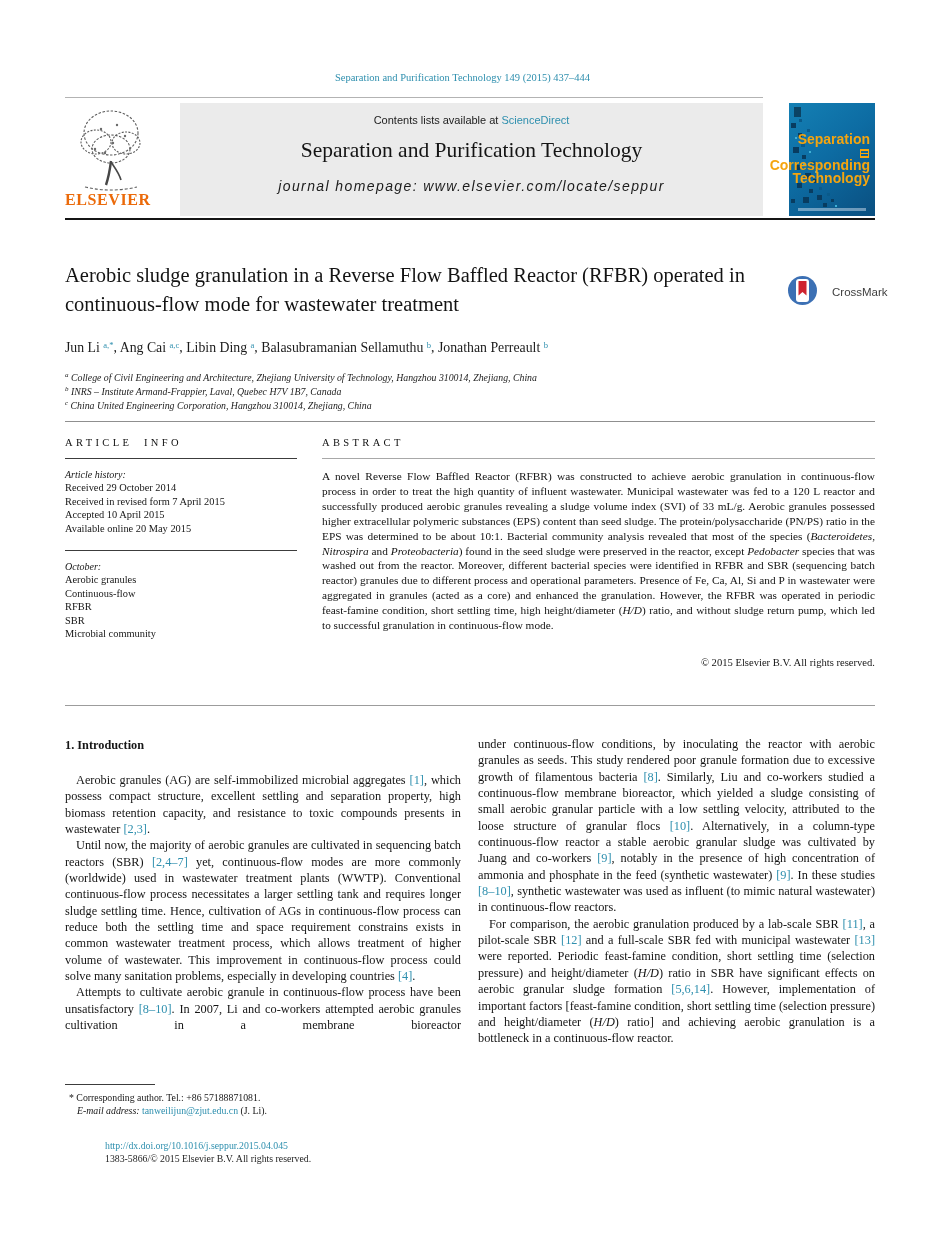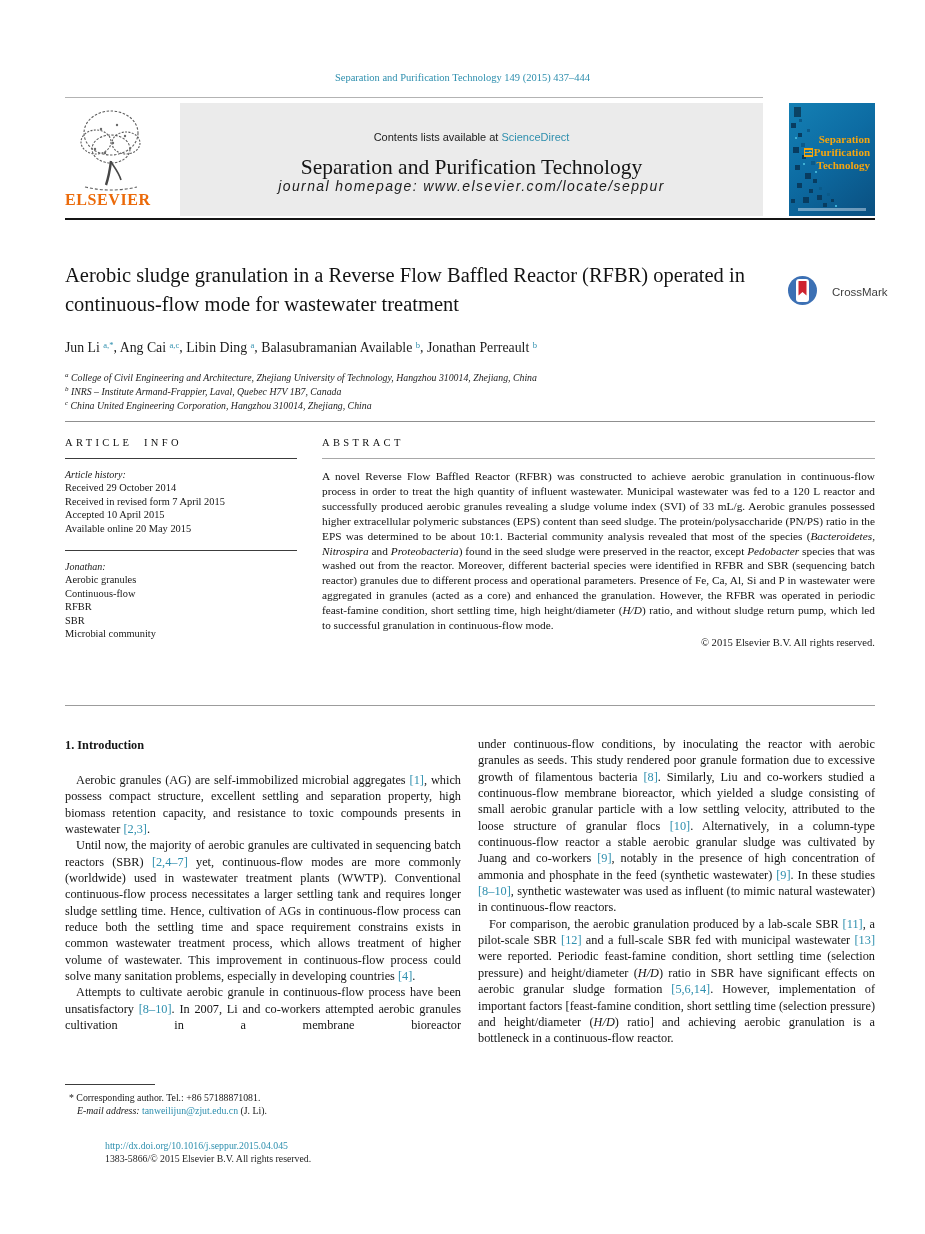--- a/index.html
+++ b/index.html
@@ -17,32 +17,32 @@
   .toprule{position:absolute;top:97px;left:65px;width:698px;height:1px;background:#b3b3b3;}
 
   
   .banner{position:absolute;top:103px;left:65px;width:810px;height:113px;}
   .elsevier{position:absolute;left:0;top:0;width:112px;height:113px;text-align:left;}
   .elsevier svg{display:block;margin:0 0 0 2px;}
   .elsevier-word{font-family:"Liberation Serif",serif;font-weight:bold;font-size:16px;
                  letter-spacing:.6px;color:var(--elsevier_orange);margin-top:-2px;}
   .banner-box{position:absolute;left:115px;top:0;width:583px;height:113px;background:var(--banner_bg);
               text-align:center;}
-  .contents-line{margin-top:28px;font-family:"Liberation Sans",sans-serif;font-size:11px;color:#222;}
+  .contents-line{margin-top:11px;font-family:"Liberation Sans",sans-serif;font-size:11px;color:#222;}
   .contents-line .sd{color:var(--link);}
   .journal-title{margin-top:12px;font-size:21.5px;color:#141414;}
   .homepage{position:absolute;bottom:22px;left:0;width:100%;
             font-family:"Liberation Sans",sans-serif;font-size:14px;letter-spacing:1.4px;color:#1c1c1c;font-style:italic;}
   
   .cover{position:absolute;right:0;top:0;width:86px;height:113px;cursor:pointer;
          background:linear-gradient(140deg,#1480b4 0%,var(--cover_bg) 45%,#0a4f80 100%);}
   .cover svg{position:absolute;left:0;top:0;}
   .cover-mark{position:absolute;top:4px;left:5px;width:7px;height:10px;background:#0a3a57;opacity:.85;}
   .cover-text{position:absolute;top:30px;right:5px;text-align:right;color:var(--cover_text);
-              font-family:Liberation Serif, serif;font-weight:bold;font-size:11px;line-height:13px;}
+              font-family:Liberation Sans, sans-serif;font-weight:bold;font-size:14px;line-height:13px;}
   .cover-text .amp{display:inline-block;width:7px;height:7px;margin-right:1px;
       background:repeating-linear-gradient(180deg,var(--cover_text) 0 1.5px,transparent 1.5px 3px);
       border:1px solid var(--cover_text);vertical-align:-1px;}
   .cover-footer{position:absolute;bottom:5px;left:9px;right:9px;height:3px;background:rgba(230,240,250,.45);}
 
   .thickrule{position:absolute;top:218px;left:65px;width:810px;height:2px;background:#151515;}
 
   
   .title{position:absolute;top:261px;left:65px;width:705px;font-size:20.5px;line-height:29px;color:#131313;}
   .crossmark{position:absolute;top:274px;left:787px;width:100px;height:36px;display:flex;align-items:center;cursor:pointer;}
@@ -57,21 +57,21 @@
   .info-abs{position:absolute;top:437px;left:65px;width:810px;}
   .info-col{position:absolute;left:0;top:0;width:232px;}
   .abs-col{position:absolute;left:257px;top:0;width:553px;}
   .block-head{font-size:10.5px;letter-spacing:.32em;word-spacing:.55em;color:#111;}
   .info-rule{height:1px;background:#3c3c3c;margin:10px 0 9px;}
   .abs-rule{height:1px;background:#a8a8a8;margin:10px 0 10px;}
   .info-col .label{font-style:italic;font-size:10px;line-height:13.4px;}
   .info-col .line{font-size:10.4px;line-height:13.4px;}
   .kw-rule{height:1px;background:#3c3c3c;margin:15px 0 9px;}
   .abs-body{font-size:11.3px;line-height:14.9px;text-align:justify;color:#121212;}
-  .abs-copy{margin-top:4px;text-align:right;font-size:10.6px;}
+  .abs-copy{margin-top:24px;text-align:right;font-size:10.6px;}
 
   .rule-b{position:absolute;top:705px;left:65px;width:810px;height:1px;background:#9c9c9c;}
 
   
   .bodycols{position:absolute;top:736px;left:65px;width:810px;height:450px;}
   .colL{position:absolute;left:0;top:0;width:396px;}
   .colR{position:absolute;left:413px;top:0;width:397px;}
   .sec-head{font-size:12.3px;font-weight:bold;margin:2px 0 19px;}
   .bodycols p{font-size:12.3px;line-height:16.35px;text-align:justify;margin:0;color:#141414;}
   .indent{text-indent:11px;}
@@ -162,21 +162,21 @@
           <rect x="6" y="34" width="2" height="2"></rect>
             <rect x="26" y="68" width="2" height="2"></rect>
           <rect x="14" y="60" width="2" height="2"></rect>
             <rect x="46" y="102" width="2" height="2"></rect>
           <rect x="20" y="48" width="2" height="2"></rect>
         </g>
       </svg>
       <div class="cover-mark"></div>
       <div class="cover-text">
         <div>Separation</div>
-        <div><span class="amp"></span><span>Purification</span></div>
+        <div><span class="amp"></span><span>Corresponding</span></div>
         <div>Technology</div>
       </div>
       <div class="cover-footer"></div>
     </div>
   </div>
 
   <div class="thickrule"></div>
 
   <div class="title">Aerobic sludge granulation in a Reverse Flow Baffled Reactor (RFBR) operated in continuous-flow mode for wastewater treatment</div>
 
@@ -184,41 +184,41 @@
     <span>
       <svg width="31" height="31" viewBox="0 0 31 31">
         <circle cx="15.5" cy="15.5" r="14.5" fill="var(--crossmark_blue)"></circle>
         <rect x="9" y="4" width="13" height="23" rx="3" fill="#fff"></rect>
         <path d="M11.5 6 h8 v14.5 l-4 -3.6 l-4 3.6 z" fill="var(--crossmark_red)"></path>
       </svg>
     </span>
     <span class="crossmark-label">CrossMark</span>
   </div>
 
-  <div class="authors"><span>Jun Li </span><span class="seg-supl">a,*</span><span>, Ang Cai </span><span class="seg-supl">a,c</span><span>, Libin Ding </span><span class="seg-supl">a</span><span>, Balasubramanian Available </span><span class="seg-supl">b</span><span>, Jonathan Perreault </span><span class="seg-supl">b</span></div>
+  <div class="authors"><span>Jun Li </span><span class="seg-supl">a,*</span><span>, Ang Cai </span><span class="seg-supl">a,c</span><span>, Libin Ding </span><span class="seg-supl">a</span><span>, Balasubramanian Sellamuthu </span><span class="seg-supl">b</span><span>, Jonathan Perreault </span><span class="seg-supl">b</span></div>
 
   <div class="affils">
     <div><sup>a</sup> <span>College of Civil Engineering and Architecture, Zhejiang University of Technology, Hangzhou 310014, Zhejiang, China</span></div>
     <div><sup>b</sup> <span>INRS – Institute Armand-Frappier, Laval, Quebec H7V 1B7, Canada</span></div>
     <div><sup>c</sup> <span>China United Engineering Corporation, Hangzhou 310014, Zhejiang, China</span></div>
   </div>
 
   <div class="rule-a"></div>
 
   <div class="info-abs">
     <div class="info-col">
       <div class="block-head">ARTICLE INFO</div>
       <div class="info-rule"></div>
       <div class="label">Article history:</div>
       <div class="line">Received 29 October 2014</div>
       <div class="line">Received in revised form 7 April 2015</div>
       <div class="line">Accepted 10 April 2015</div>
       <div class="line">Available online 20 May 2015</div>
       <div class="kw-rule"></div>
-      <div class="label">Jonathan:</div>
+      <div class="label">October:</div>
       <div class="line">Aerobic granules</div>
       <div class="line">Continuous-flow</div>
       <div class="line">RFBR</div>
       <div class="line">SBR</div>
       <div class="line">Microbial community</div>
     </div>
     <div class="abs-col">
       <div class="block-head">ABSTRACT</div>
       <div class="abs-rule"></div>
       <div class="abs-body"><span>A novel Reverse Flow Baffled Reactor (RFBR) was constructed to achieve aerobic granulation in continuous-flow process in order to treat the high quantity of influent wastewater. Municipal wastewater was fed to a 120 L reactor and successfully produced aerobic granules revealing a sludge volume index (SVI) of 33 mL/g. Aerobic granules possessed higher extracellular polymeric substances (EPS) content than seed sludge. The protein/polysaccharide (PN/PS) ratio in the EPS was determined to be about 10:1. Bacterial community analysis revealed that most of the species (</span><span class="seg-i">Bacteroidetes</span><span>, </span><span class="seg-i">Nitrospira</span><span> and </span><span class="seg-i">Proteobacteria</span><span>) found in the seed sludge were preserved in the reactor, except </span><span class="seg-i">Pedobacter</span><span> species that was washed out from the reactor. Moreover, different bacterial species were identified in RFBR and SBR (sequencing batch reactor) granules due to different process and operational parameters. Presence of Fe, Ca, Al, Si and P in wastewater were aggregated in granules (acted as a core) and enhanced the granulation. However, the RFBR was operated in periodic feast-famine condition, short settling time, high height/diameter (</span><span class="seg-i">H/D</span><span>) ratio, and without sludge return pump, which led to successful granulation in continuous-flow mode.</span></div>

